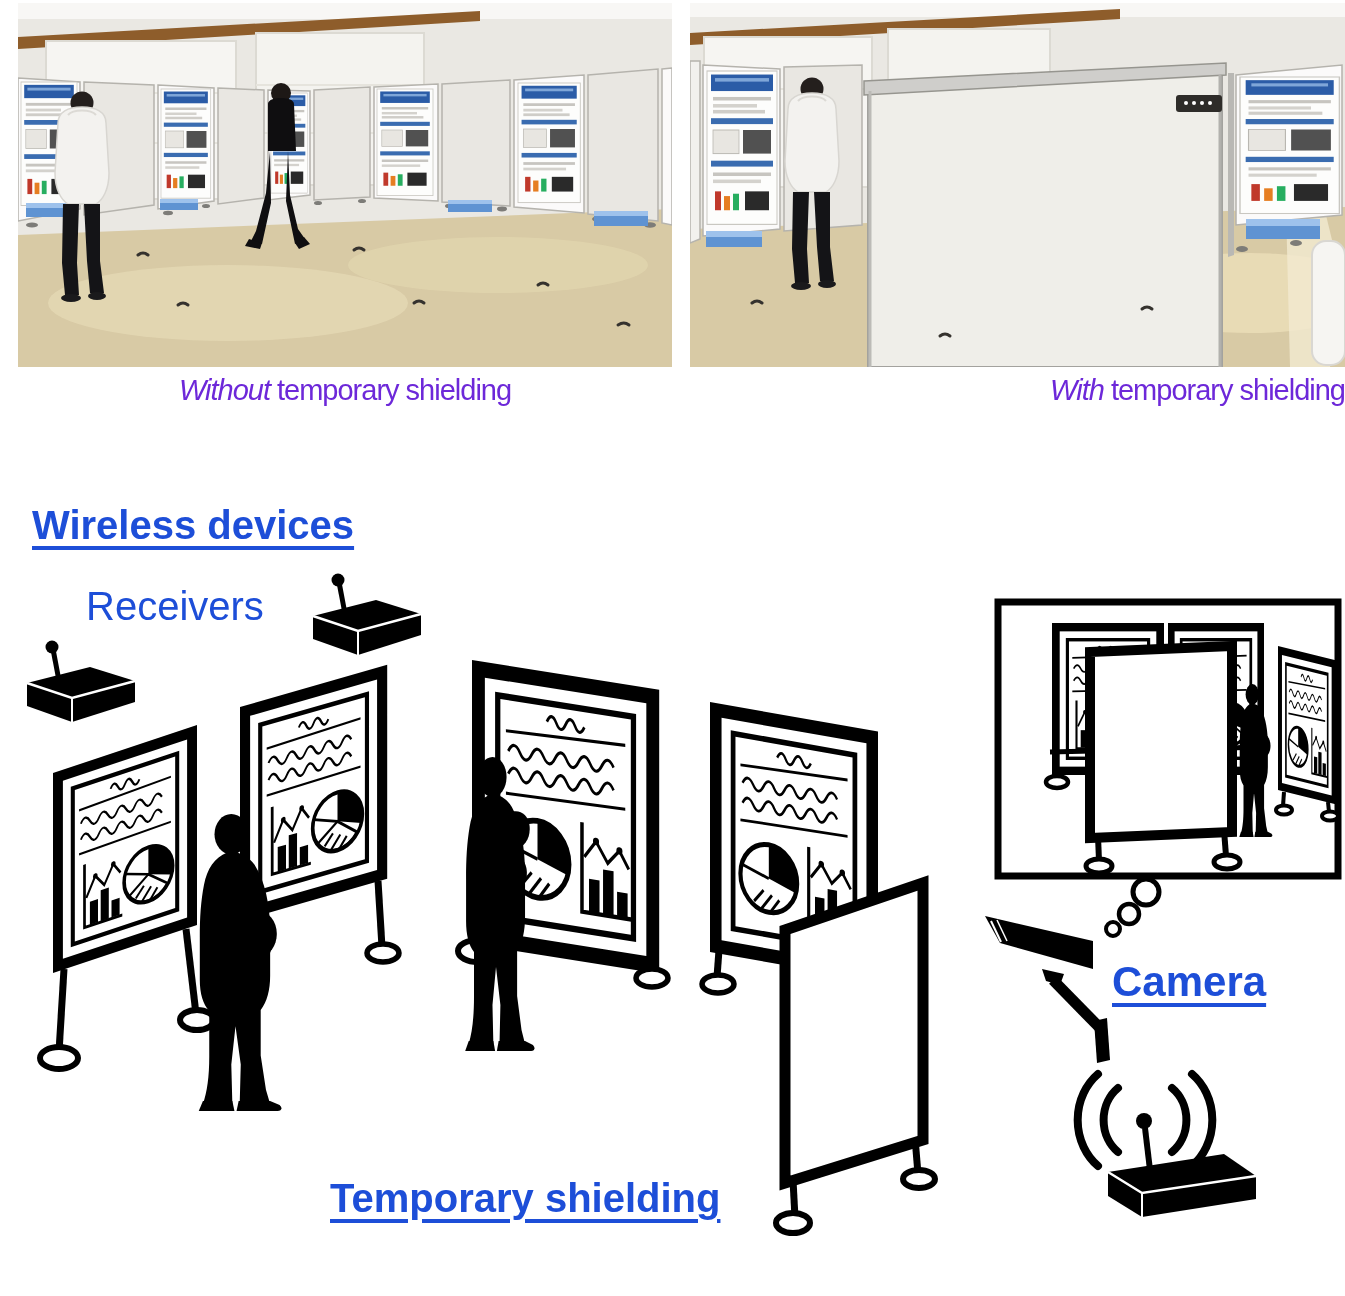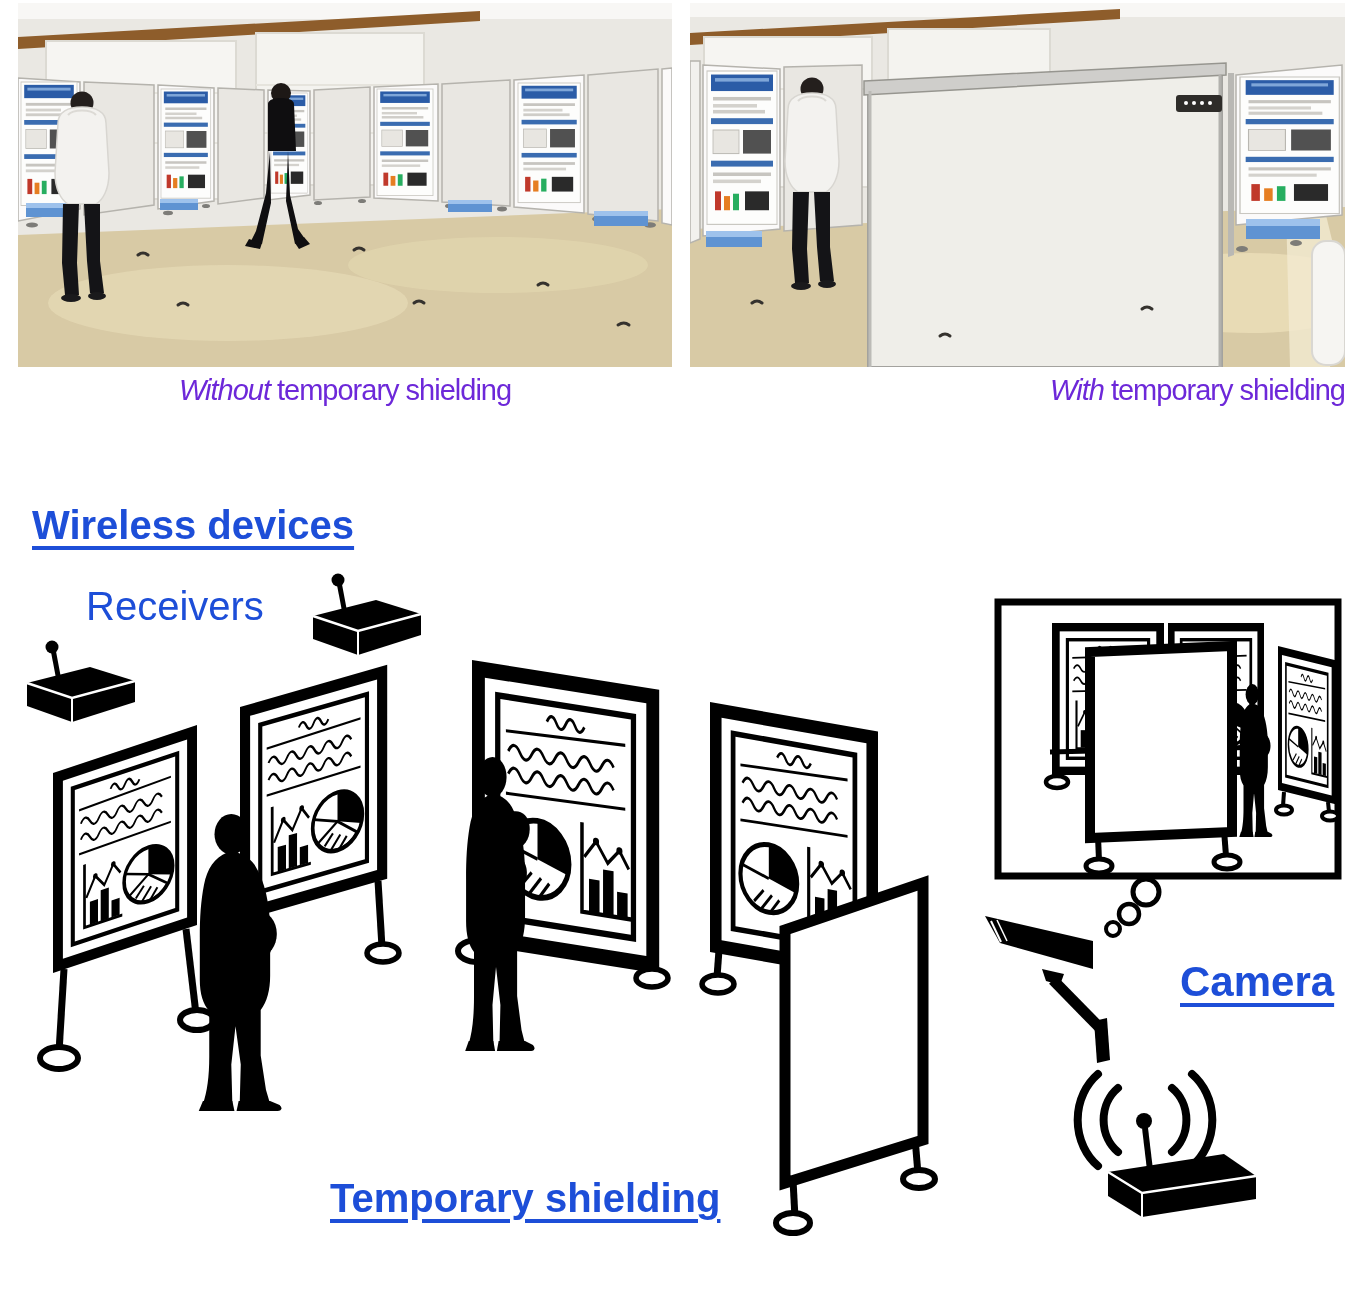--- a/index.html
+++ b/index.html
@@ -380,15 +380,15 @@
       <polygon points="1108,692 1142,713 1142,737 1108,716" fill="#000"></polygon>
       <polygon points="1142,713 1256,696 1256,719 1142,737" fill="#000"></polygon>
       <polyline points="1108,692 1142,713 1256,696" fill="none" stroke="#fff" stroke-width="2.5"></polyline>
       <line x1="1142" y1="713" x2="1142" y2="737" stroke="#fff" stroke-width="2"></line>
     </g>
   </svg>
 
   <div class="lbl b u fs40" style="left:32px;top:503px;">Wireless devices</div>
   <div class="lbl fs40" style="left:86px;top:584px;">Receivers</div>
   <div class="lbl b u fs40" style="left:330px;top:1176px;">Temporary shielding</div>
-  <div class="lbl b u fs42" style="left:1180px;top:958px;">Camera</div>
+  <div class="lbl b u fs42" style="left:1112px;top:958px;">Camera</div>
 
 </div>
 
 </body></html>

